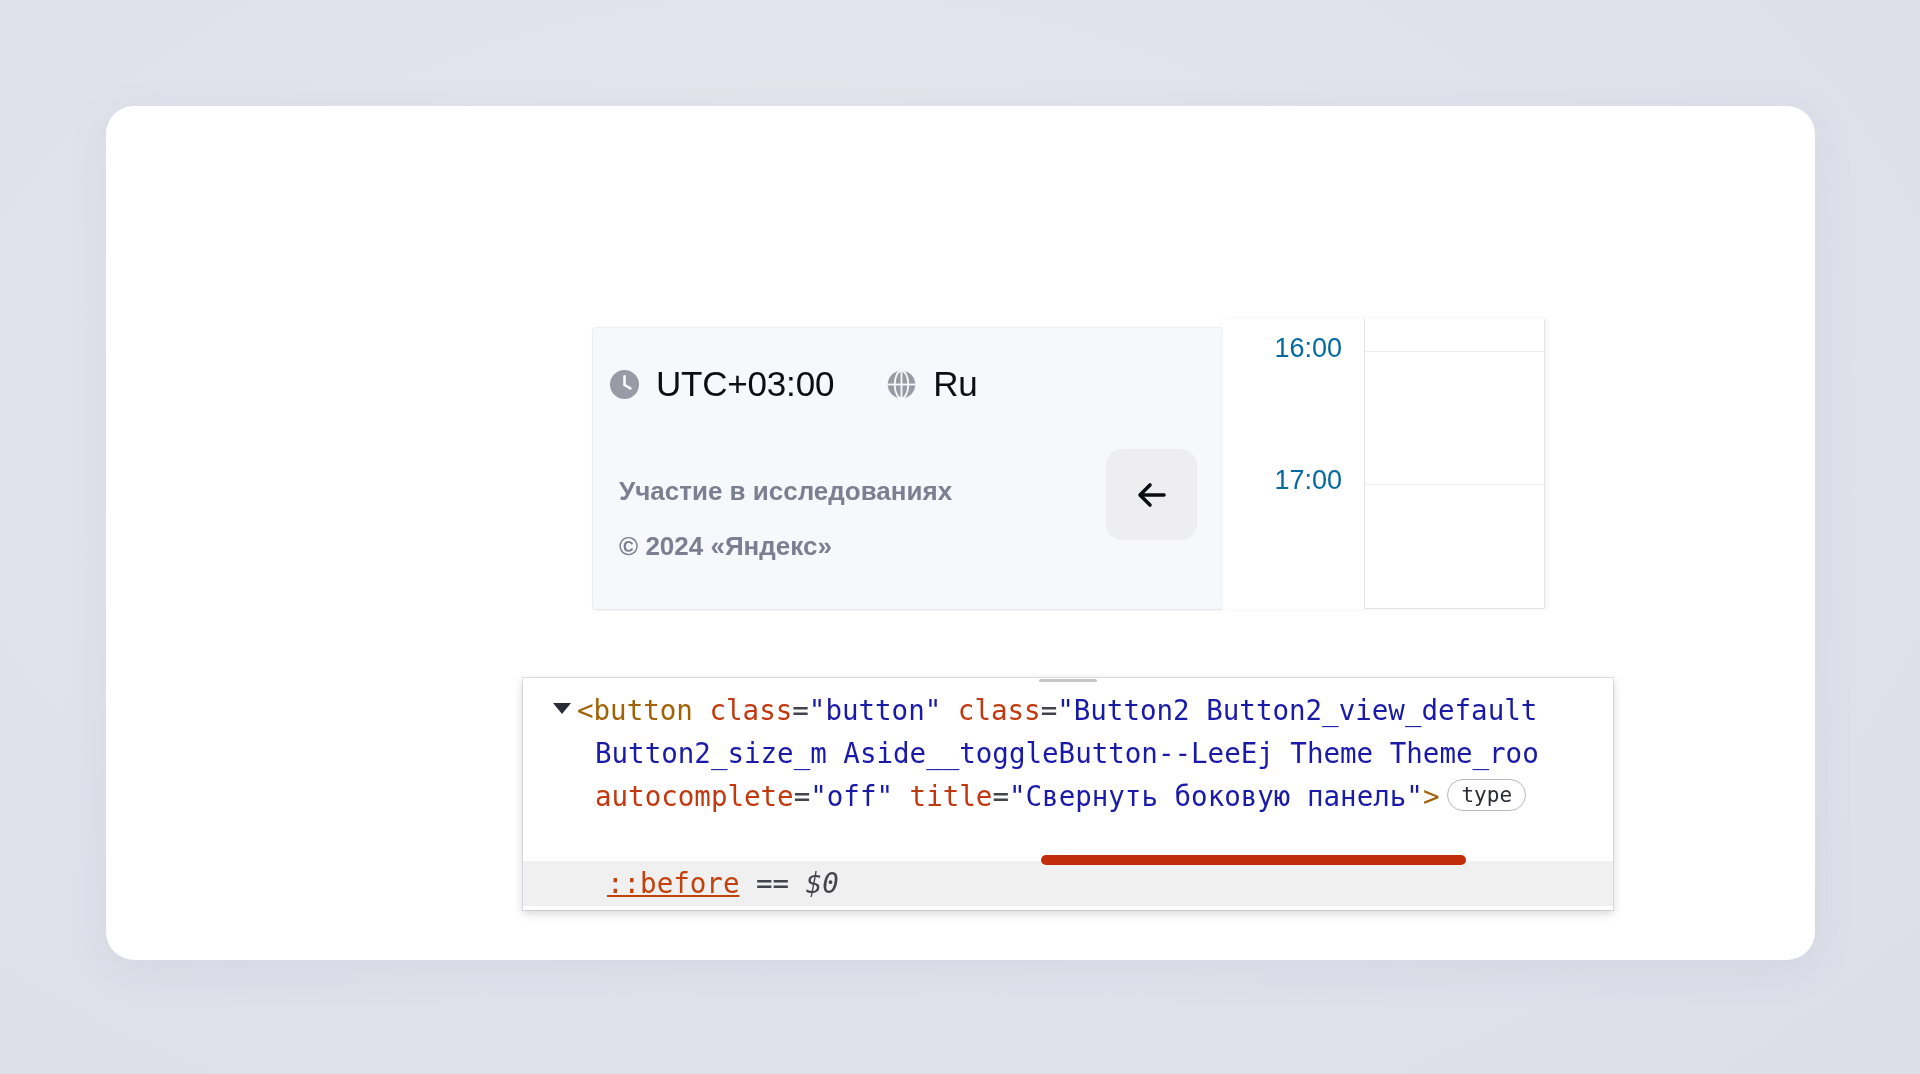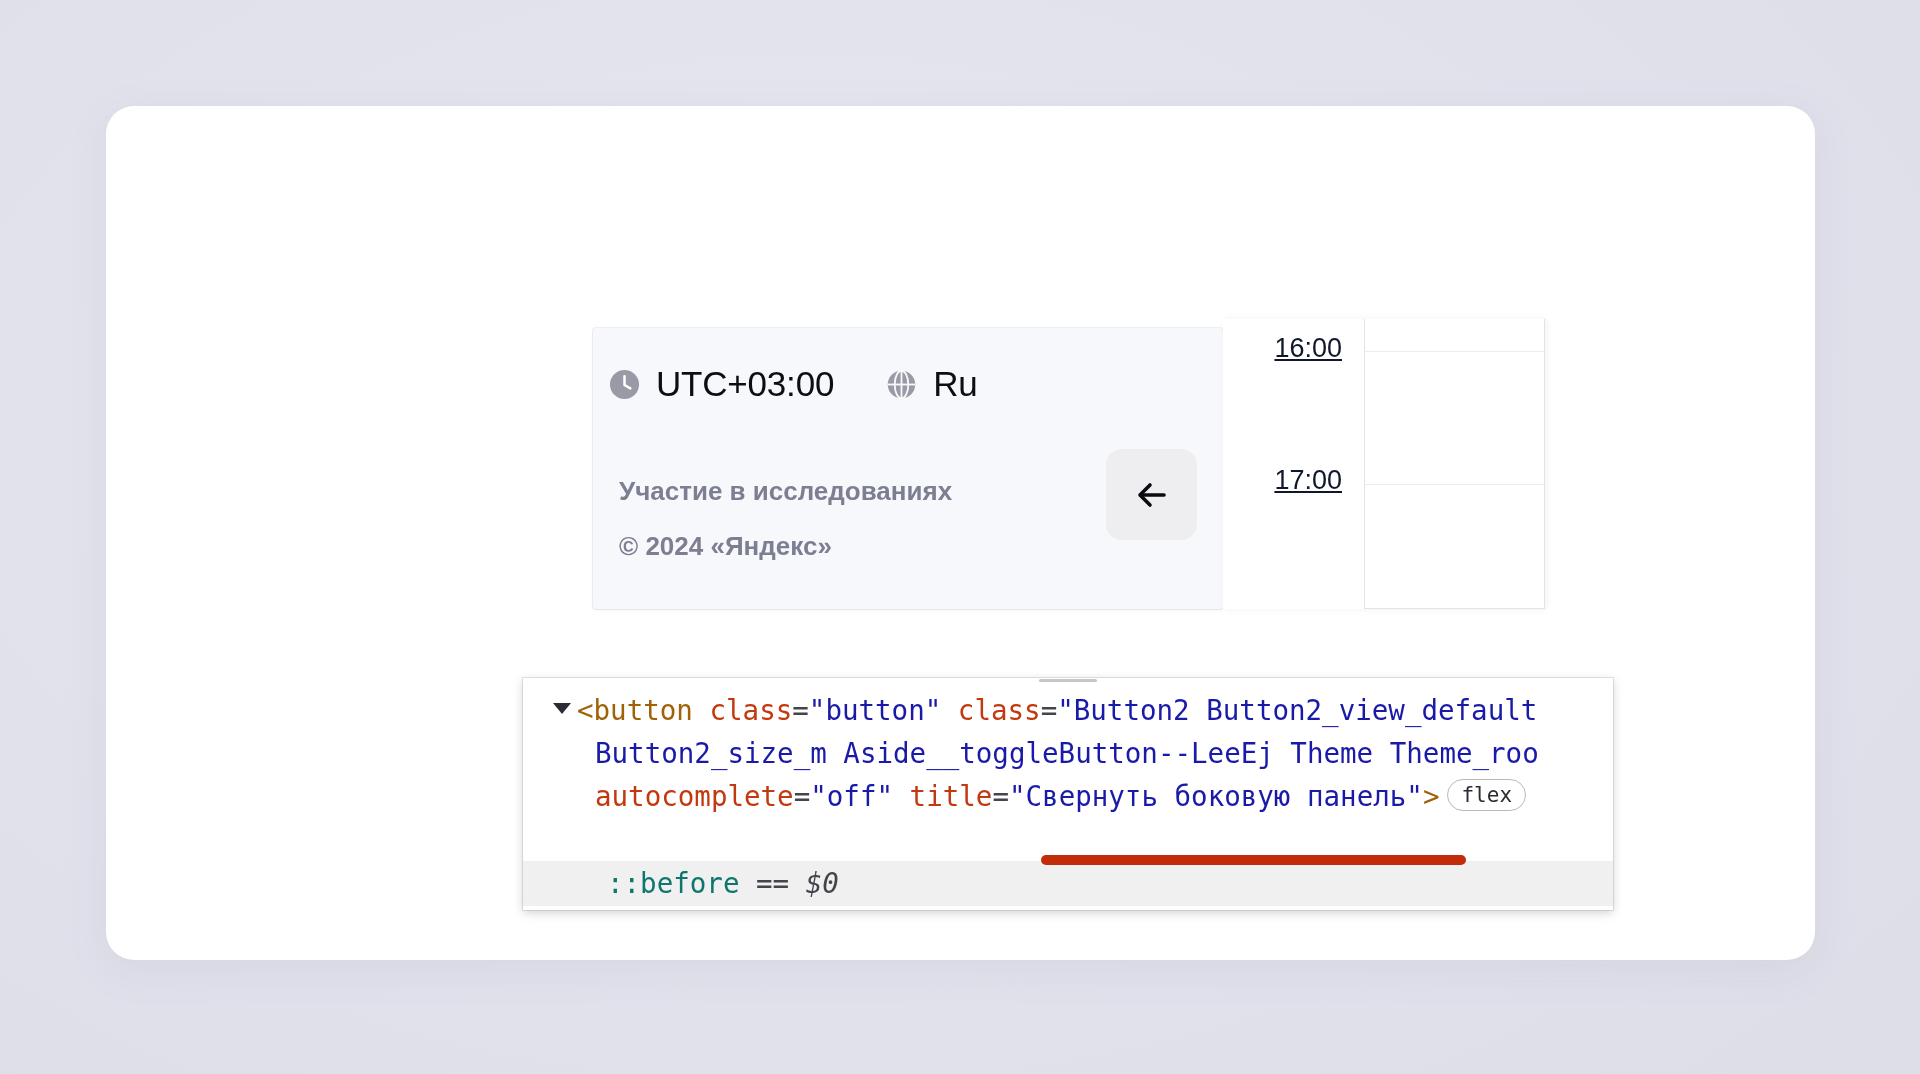--- a/index.html
+++ b/index.html
@@ -120,23 +120,22 @@
     width: 142px;
     height: 100%;
     background: #ffffff;
     border-right: 1px solid #e3e3e6;
     box-sizing: border-box;
   }
   .time-label {
     position: absolute;
     right: 22px;
     font-size: 27px;
-    color: #0f172a;
+    color: #0369a1;
     white-space: nowrap;
-    text-decoration: underline;
   }
   #time-label-0 { top: 14px; }
   #time-label-1 { top: 146px; }
 
   #time-columns {
     position: absolute;
     left: 142px;
     top: 0;
     right: 0;
     height: 100%;
@@ -205,21 +204,21 @@
     top: 14px;
     width: 0; height: 0;
     border-left: 9px solid transparent;
     border-right: 9px solid transparent;
     border-top: 11px solid #2b2b35;
   }
 
   .tok-tag     { color: #a16207; }
   .tok-attr    { color: #c2390f; }
   .tok-val     { color: #1a1aa8; }
-  .tok-pseudo  { color: #0f766e; }
+  .tok-pseudo  { color: #c2410c; text-decoration: underline; }
   .tok-eq      { color: #44444c; }
   .tok-ref     { color: #44444c; font-style: italic; }
 
   #flex-badge {
     display: inline-block;
     font-size: 21px;
     line-height: 30px;
     padding: 0 13px;
     border: 1px solid #b9b9bf;
     border-radius: 16px;
@@ -322,21 +321,21 @@
 
     <div id="popup-drag-handle"></div>
 
     <div id="code-body">
 
       <div class="code-line" id="code-line-0"><span class="disclosure-triangle"></span><span class="tok-tag">&lt;button</span> <span class="tok-attr">class</span><span class="tok-eq">=</span><span class="tok-val">"button"</span> <span class="tok-attr">class</span><span class="tok-eq">=</span><span class="tok-val">"Button2 Button2_view_default</span></div>
 
       <div class="code-line"><span class="tok-val">Button2_size_m Aside__toggleButton--LeeEj Theme Theme_roo</span></div>
 
 
-      <div class="code-line"><span class="tok-attr">autocomplete</span><span class="tok-eq">=</span><span class="tok-val">"off"</span> <span class="tok-attr">title</span><span class="tok-eq">=</span><span class="tok-val">"Свернуть боковую панель"</span><span class="tok-tag">&gt;</span><span id="flex-badge">flex</span></div>
+      <div class="code-line"><span class="tok-attr">autocomplete</span><span class="tok-eq">=</span><span class="tok-val">"off"</span> <span class="tok-attr">title</span><span class="tok-eq">=</span><span class="tok-val">"Свернуть боковую панель"</span><span class="tok-tag">&gt;</span><span id="flex-badge">type</span></div>
 
     </div>
 
     <div id="selected-row">
       <div class="code-line"><span class="tok-pseudo">::before</span> <span class="tok-eq">==</span> <span class="tok-ref">$0</span></div>
     </div>
 
   </div>
 
   <div id="annotation-underline"></div>

